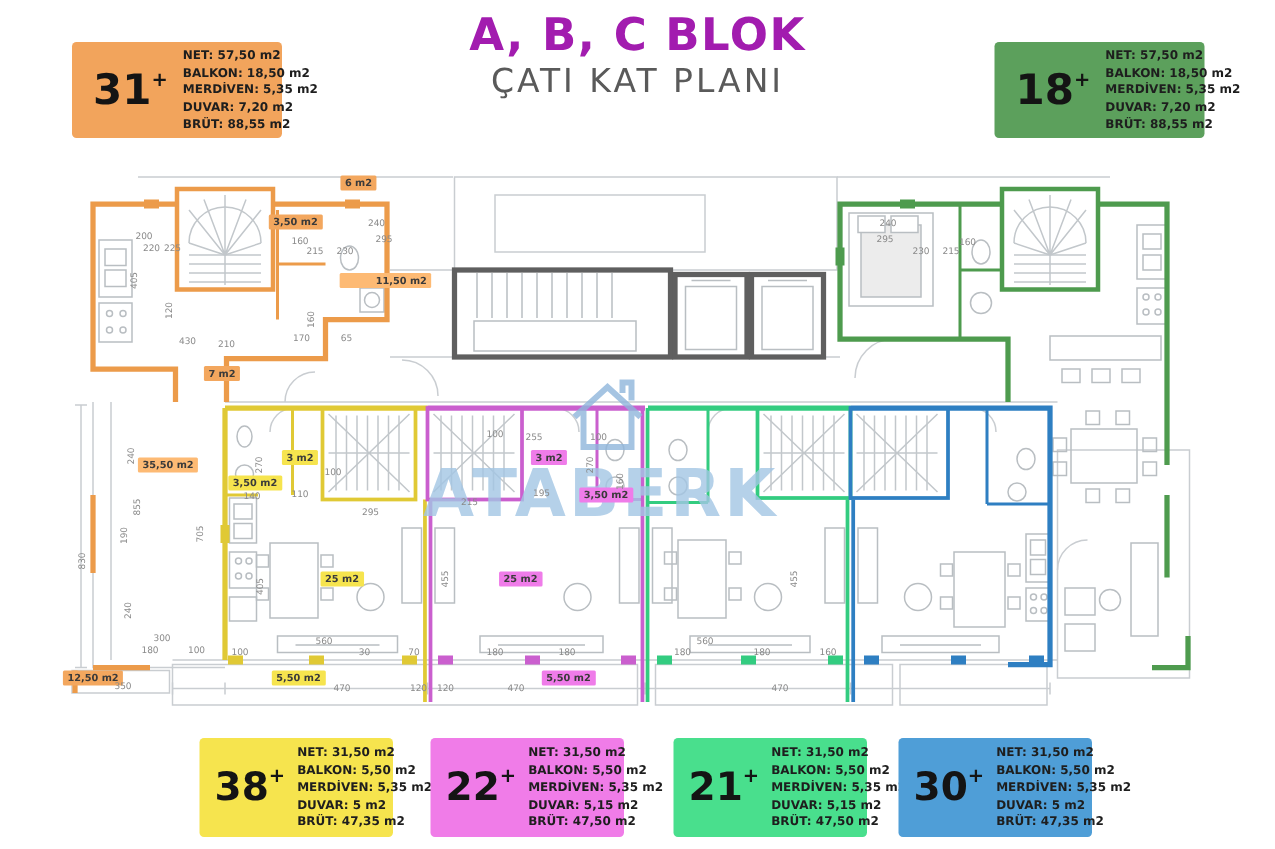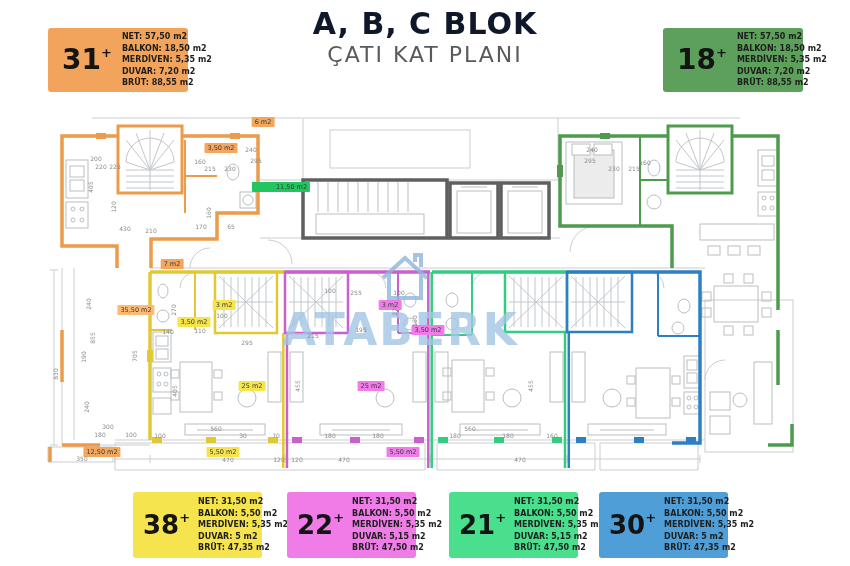--- a/index.html
+++ b/index.html
@@ -1,21 +1,21 @@
 <!DOCTYPE html>
 <html><head>
 <meta charset="utf-8">
 <style>
   html,body{margin:0;padding:0;background:#fff;width:850px;height:566px;overflow:hidden;
             font-family:"DejaVu Sans","Liberation Sans",sans-serif;}
   .stage{position:relative;width:850px;height:566px;background:#fff;}
 
   
   .title{position:absolute;left:0;top:6px;width:100%;text-align:center;
-         font-size:30px;font-weight:bold;color:#0f172a;letter-spacing:1px;}
+         font-size:30px;font-weight:bold;color:#a21caf;letter-spacing:1px;}
   .subtitle{position:absolute;left:0;top:42px;width:100%;text-align:center;
          font-size:22px;color:#5a5a5a;letter-spacing:2px;}
 
   
   .card{position:absolute;border-radius:3px;display:flex;align-items:center;box-sizing:border-box;padding:4px 6px 4px 14px;}
   .card-num{font-size:28px;font-weight:bold;color:#141414;line-height:1;white-space:nowrap;}
   .card-num sup{font-size:13px;font-weight:bold;position:relative;top:-2px;}
   .card-stats{margin-left:10px;font-size:8px;font-weight:700;color:#1e1e1e;line-height:11.5px;white-space:nowrap;}
   .card-24{left:48px;top:28px;width:140px;height:64px;background:#F2A45C;}
   .card-19{left:663px;top:28px;width:140px;height:64px;background:#5CA05C;}
@@ -29,22 +29,22 @@
   
   svg.plan{position:absolute;left:0;top:0;z-index:1;}
 
   
   .watermark{position:absolute;left:292px;top:248px;z-index:2;display:flex;align-items:center;
              opacity:.8;pointer-events:none;flex-direction:column;}
   .watermark .wm-text{font-size:44px;font-weight:bold;color:#A3C6E4;letter-spacing:2px;margin-left:-10px;}
 
   
   #annot{position:absolute;left:0;top:0;width:850px;height:566px;z-index:3;pointer-events:none;}
-  .chip{position:absolute;transform:translate(-50%,-50%);font-size:6.5px;font-weight:normal;
-        color:#3a3a3a;padding:1px 3px;border-radius:1px;white-space:nowrap;margin-left:24px;}
+  .chip{position:absolute;transform:translate(-50%,-50%);font-size:6.5px;font-weight:bold;
+        color:#3a3a3a;padding:1px 3px;border-radius:1px;white-space:nowrap;}
   .dim{position:absolute;transform:translate(-50%,-50%);font-size:6px;color:#8a8a8a;white-space:nowrap;}
   .dim.v{transform:translate(-50%,-50%) rotate(-90deg);}
 </style>
 </head>
 <body>
 
 <div class="stage">
 
   <svg class="plan" width="850" height="566" viewBox="0 0 850 566">
     <defs>
@@ -308,24 +308,24 @@
         <path d="M12,26 V50 H44 V26"></path>
         <path d="M38,14 V7 H44 V19"></path>
       </g>
     </svg>
     <span class="wm-text">ATABERK</span>
   </div>
 
   <div id="annot">
       <div class="chip" style="background: rgb(243, 167, 94); left: 239px; top: 122px;">6 m2</div>
       <div class="chip" style="background: rgb(243, 167, 94); left: 197px; top: 148px;">3,50 m2</div>
-      <div class="chip" style="background: #22c55e; left: 257px; top: 187px; padding-left: 24px;">11,50 m2</div>
-      <div class="chip" style="background: rgb(243, 167, 94); left: 148px; top: 264px; text-align: center;">7 m2</div>
+      <div class="chip" style="background: #fdba74; left: 257px; top: 187px; padding-left: 24px;">11,50 m2</div>
+      <div class="chip" style="background: rgb(243, 167, 94); left: 148px; top: 249px; text-align: center;">7 m2</div>
       <div class="chip" style="background: #fdba74; left: 112px; top: 310px;">35,50 m2</div>
-      <div class="chip" style="background: rgb(243, 167, 94); left: 78px; top: 452px;">12,50 m2</div>
+      <div class="chip" style="background: rgb(243, 167, 94); left: 62px; top: 452px;">12,50 m2</div>
       <div class="chip" style="background: rgb(246, 228, 78); left: 200px; top: 305px;">3 m2</div>
       <div class="chip" style="background: rgb(246, 228, 78); left: 170px; top: 322px;">3,50 m2</div>
       <div class="chip" style="background: rgb(246, 228, 78); left: 228px; top: 386px;">25 m2</div>
       <div class="chip" style="background: rgb(246, 228, 78); left: 199px; top: 452px;">5,50 m2</div>
       <div class="chip" style="background: rgb(239, 124, 233); left: 366px; top: 305px;">3 m2</div>
       <div class="chip" style="background: rgb(239, 124, 233); left: 404px; top: 330px;">3,50 m2</div>
       <div class="chip" style="background: rgb(239, 124, 233); left: 347px; top: 386px;">25 m2</div>
       <div class="chip" style="background: rgb(239, 124, 233); left: 379px; top: 452px;">5,50 m2</div>
       <div class="dim" style="left: 96px; top: 158px;">200</div>
       <div class="dim" style="left: 101px; top: 166px;">220</div>

